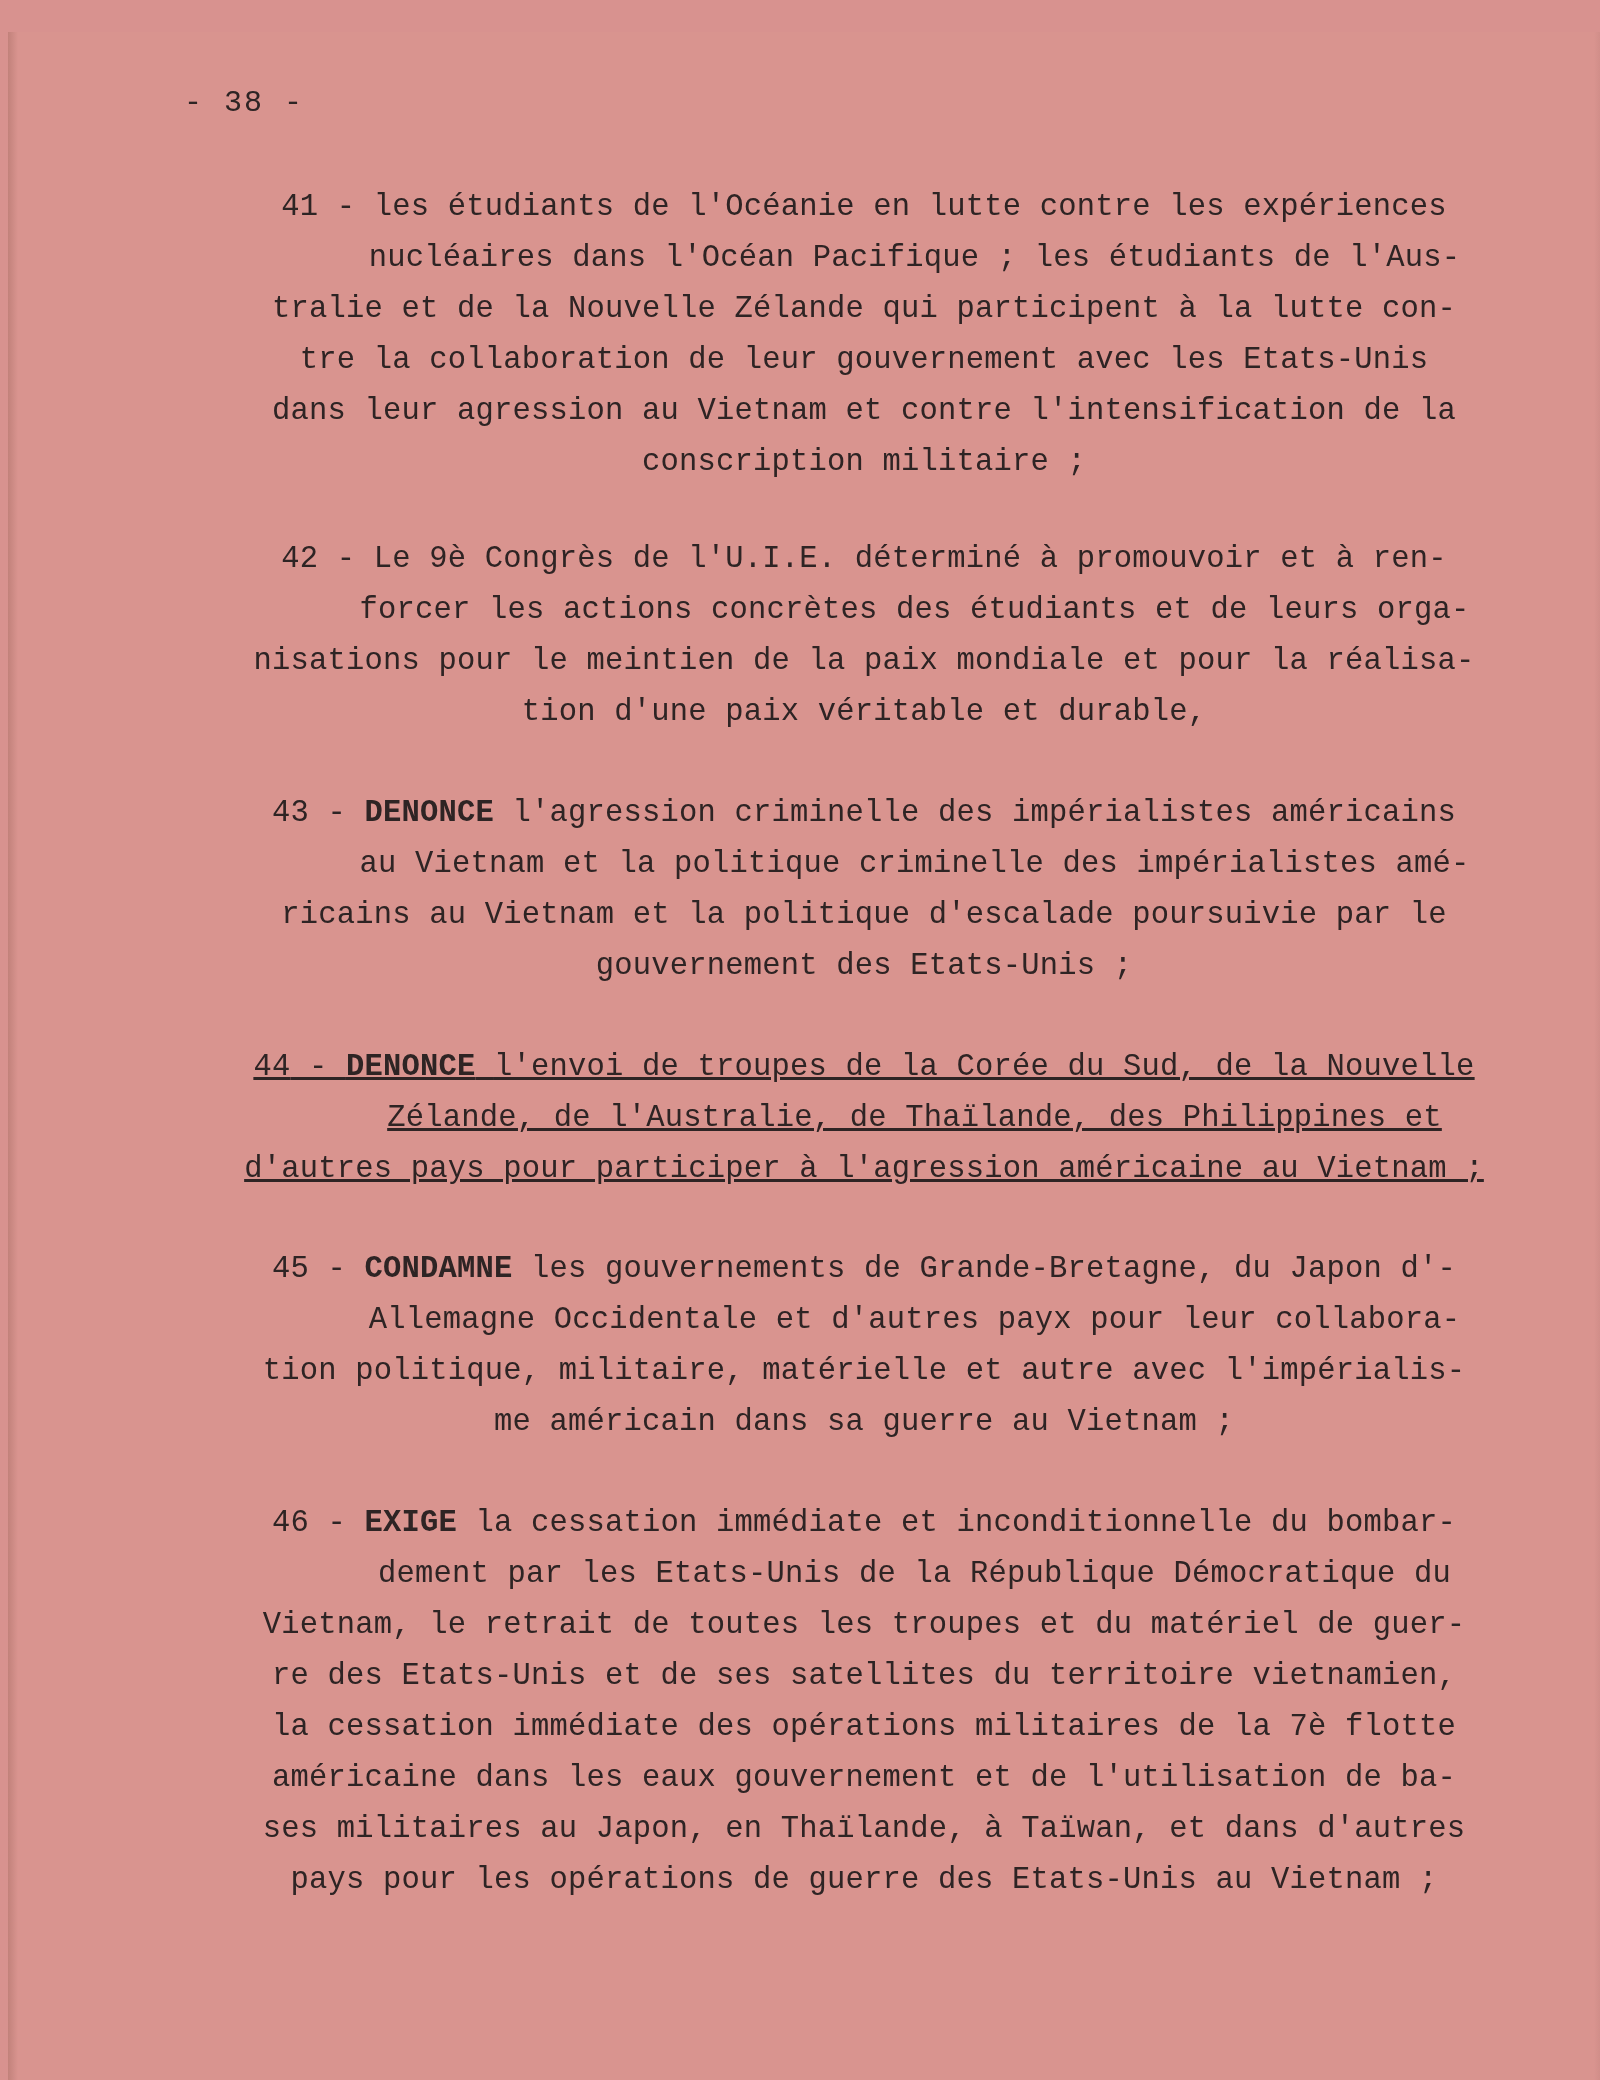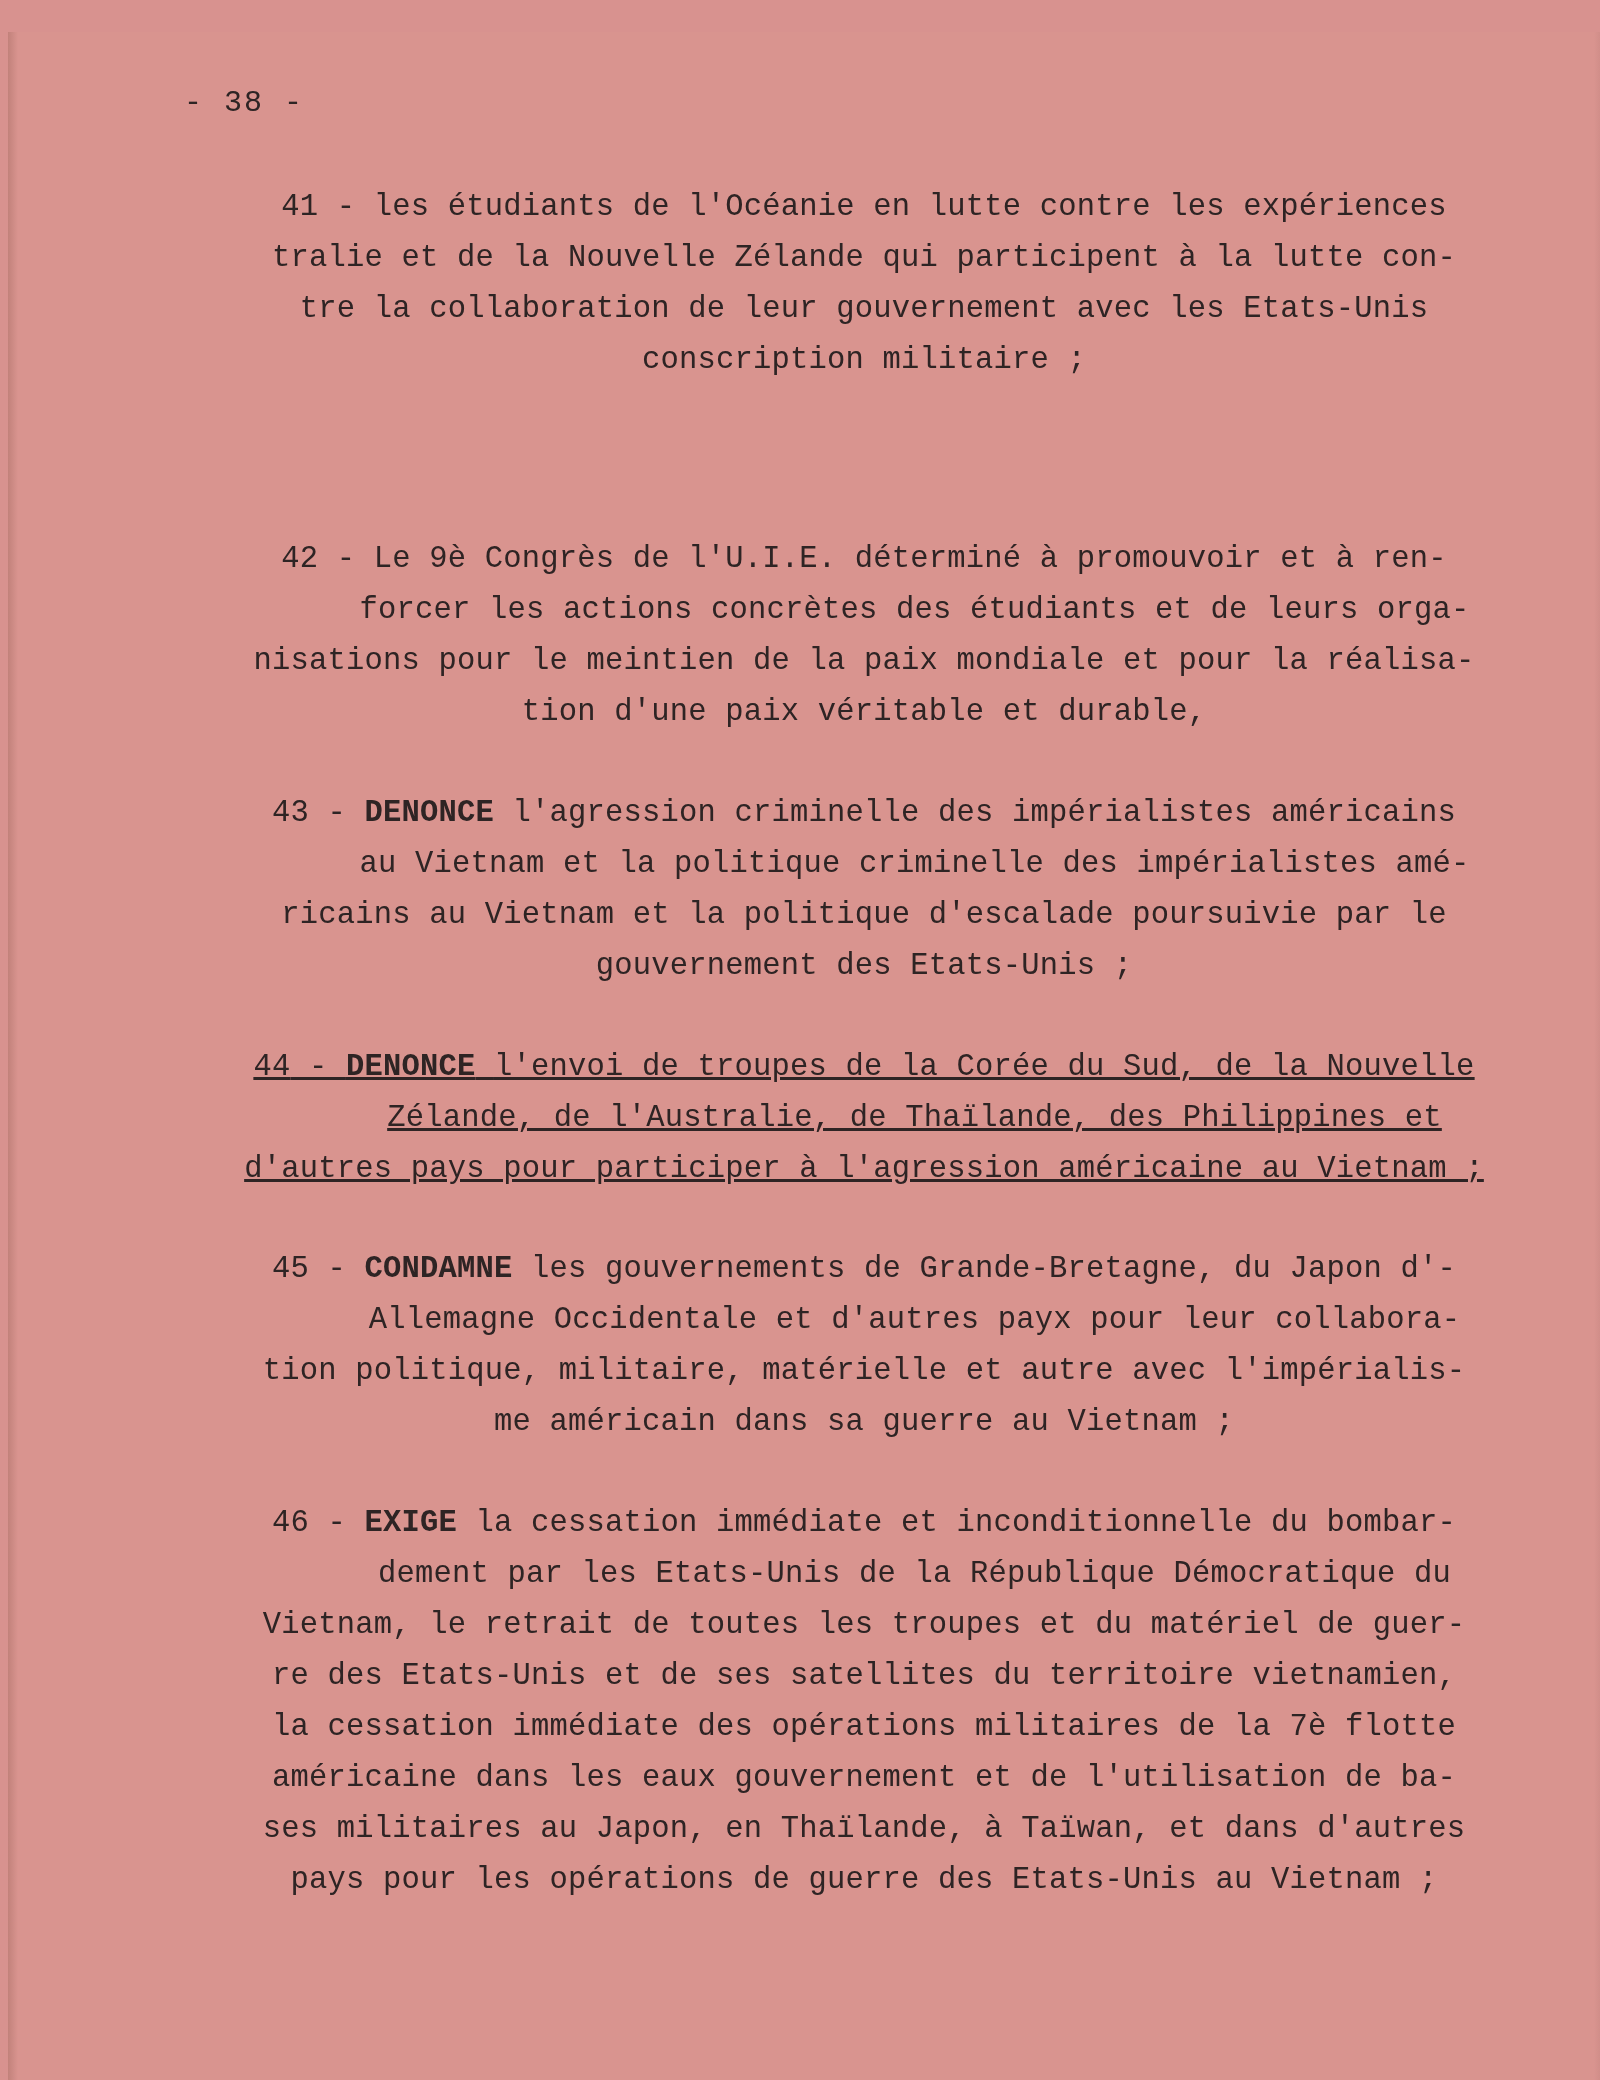--- a/index.html
+++ b/index.html
@@ -52,22 +52,24 @@
   </style>
 </head>
 <body>
 
 <div class="page">
 
   <div class="page-number">- 38 -</div>
 
   <div class="para" style="top:150px;">
     <span class="line"><span class="num">41</span> - <span>les étudiants de l'Océanie en lutte contre les expériences</span></span>
+    <span class="line indent">nucléaires dans l'Océan Pacifique ; les étudiants de l'Aus-</span>
     <span class="line">tralie et de la Nouvelle Zélande qui participent à la lutte con-</span>
     <span class="line">tre la collaboration de leur gouvernement avec les Etats-Unis</span>
+    <span class="line">dans leur agression au Vietnam et contre l'intensification de la</span>
     <span class="line">conscription militaire ;</span>
   </div>
 
   <div class="para" style="top:502px;">
     <span class="line"><span class="num">42</span> - <span>Le 9è Congrès de l'U.I.E. déterminé à promouvoir et à ren-</span></span>
     <span class="line indent">forcer les actions concrètes des étudiants et de leurs orga-</span>
     <span class="line">nisations pour le meintien de la paix mondiale et pour la réalisa-</span>
     <span class="line">tion d'une paix véritable et durable,</span>
   </div>
 

